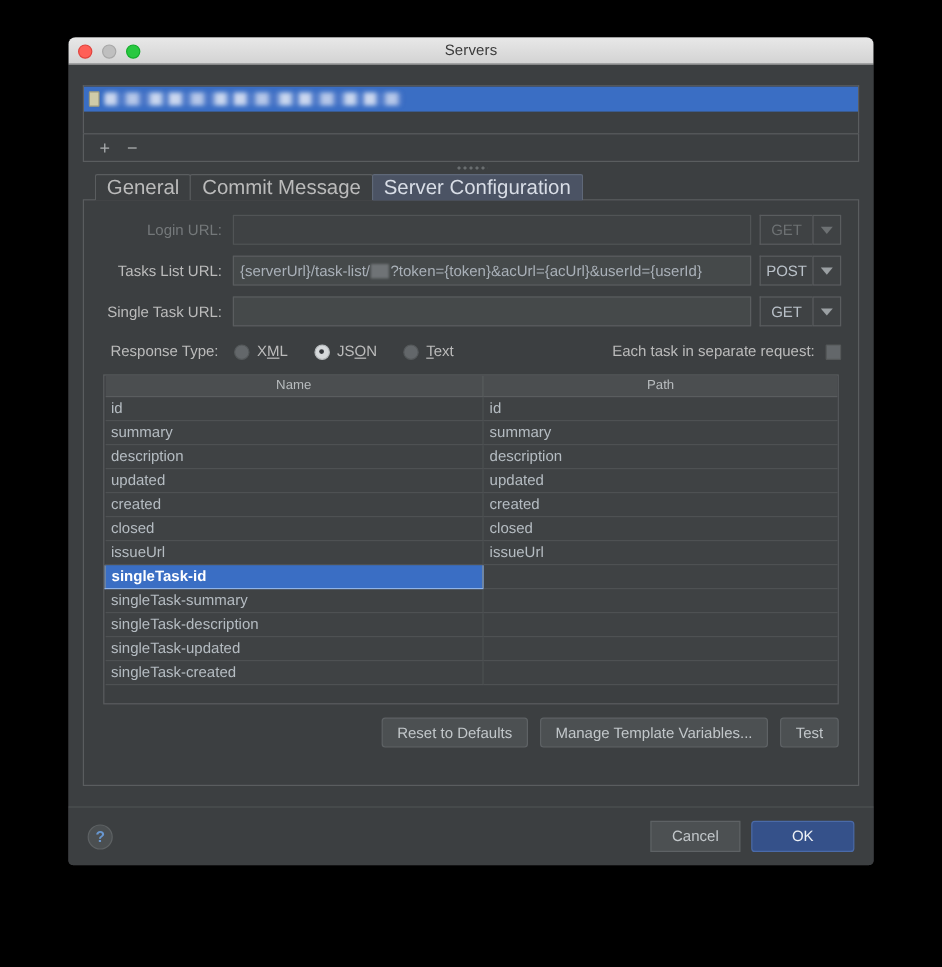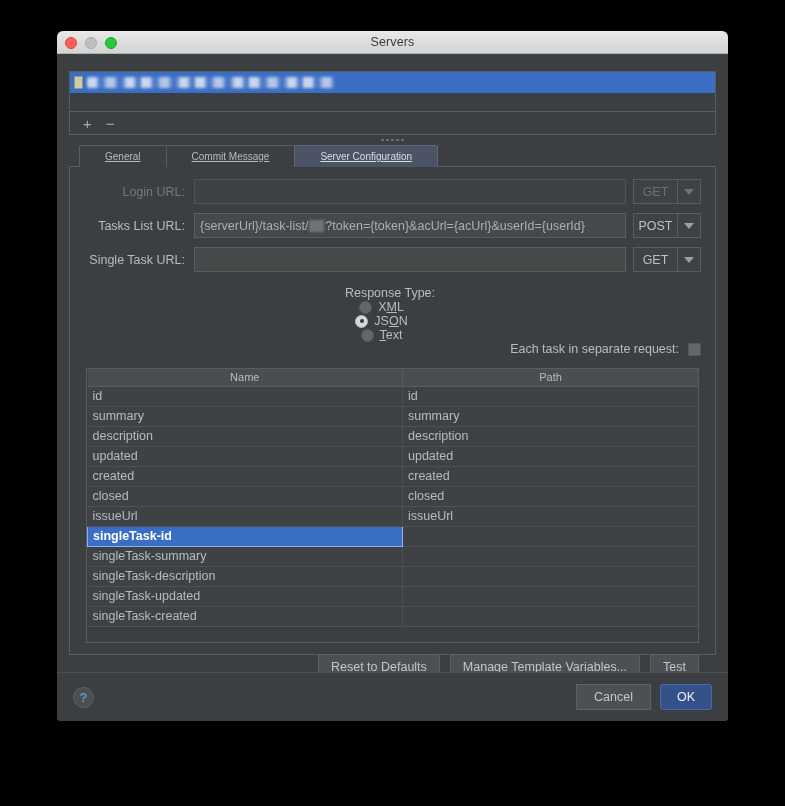--- a/index.html
+++ b/index.html
@@ -131,30 +131,29 @@
   #tabs {
     display: flex;
     align-items: flex-end;
     height: 22px;
     position: relative;
     z-index: 3;
     padding-left: 10px;
   }
   .tab {
     height: 22px;
-    padding: 0 25px;
+    padding: 0 9px;
     display: flex; align-items: center;
-    font-size: 10px;
+    font-size: 17px;
     color: #bbbbbb;
     background: #3c3f41;
     border: 1px solid #5a5d5f;
     border-bottom: none;
     margin-right: -1px;
     border-radius: 2px 2px 0 0;
-    text-decoration: underline;
   }
   .tab.active {
     background: #4b5364;
     color: #d8dde6;
     border-color: #5f6878;
   }
 
   
   #tab-panel {
     border: 1px solid #5a5d5f;
@@ -231,21 +230,20 @@
     border-top: 6px solid #9ba0a3;
   }
   .method-arrow.disabled::after { border-top-color: #6d7173; }
 
   
   #response-row {
     display: flex;
     align-items: center;
     margin-top: 14px;
     margin-bottom: 12px;
-    flex-direction: column;
   }
   #response-label {
     font-size: 12.5px; color: #bbbbbb;
     margin-left: 8px;
     margin-right: 13px;
   }
   .radio-item {
     display: flex; align-items: center;
     margin-right: 22px;
     font-size: 12.5px; color: #bbbbbb;
@@ -358,21 +356,21 @@
     display: flex; align-items: center; justify-content: center;
   }
   #footer-buttons { margin-left: auto; display: flex; gap: 9px; }
   .btn-cancel {
     height: 26px; padding: 0 17px;
     background: #4c5052; border: 1px solid #5e6265;
     border-radius: 0; color: #c2c7ca; font-size: 12.5px;
     display: flex; align-items: center; justify-content: center;
   }
   .btn-ok {
-    height: 26px; padding: 0 16px;
+    height: 26px; padding: 0 33px;
     background: #35518a; border: 1px solid #4a6aa8;
     border-radius: 3px; color: #eef1f5; font-size: 12.5px;
     display: flex; align-items: center; justify-content: center;
   }
 </style>
 </head>
 <body>
 
 <div id="window">
 

